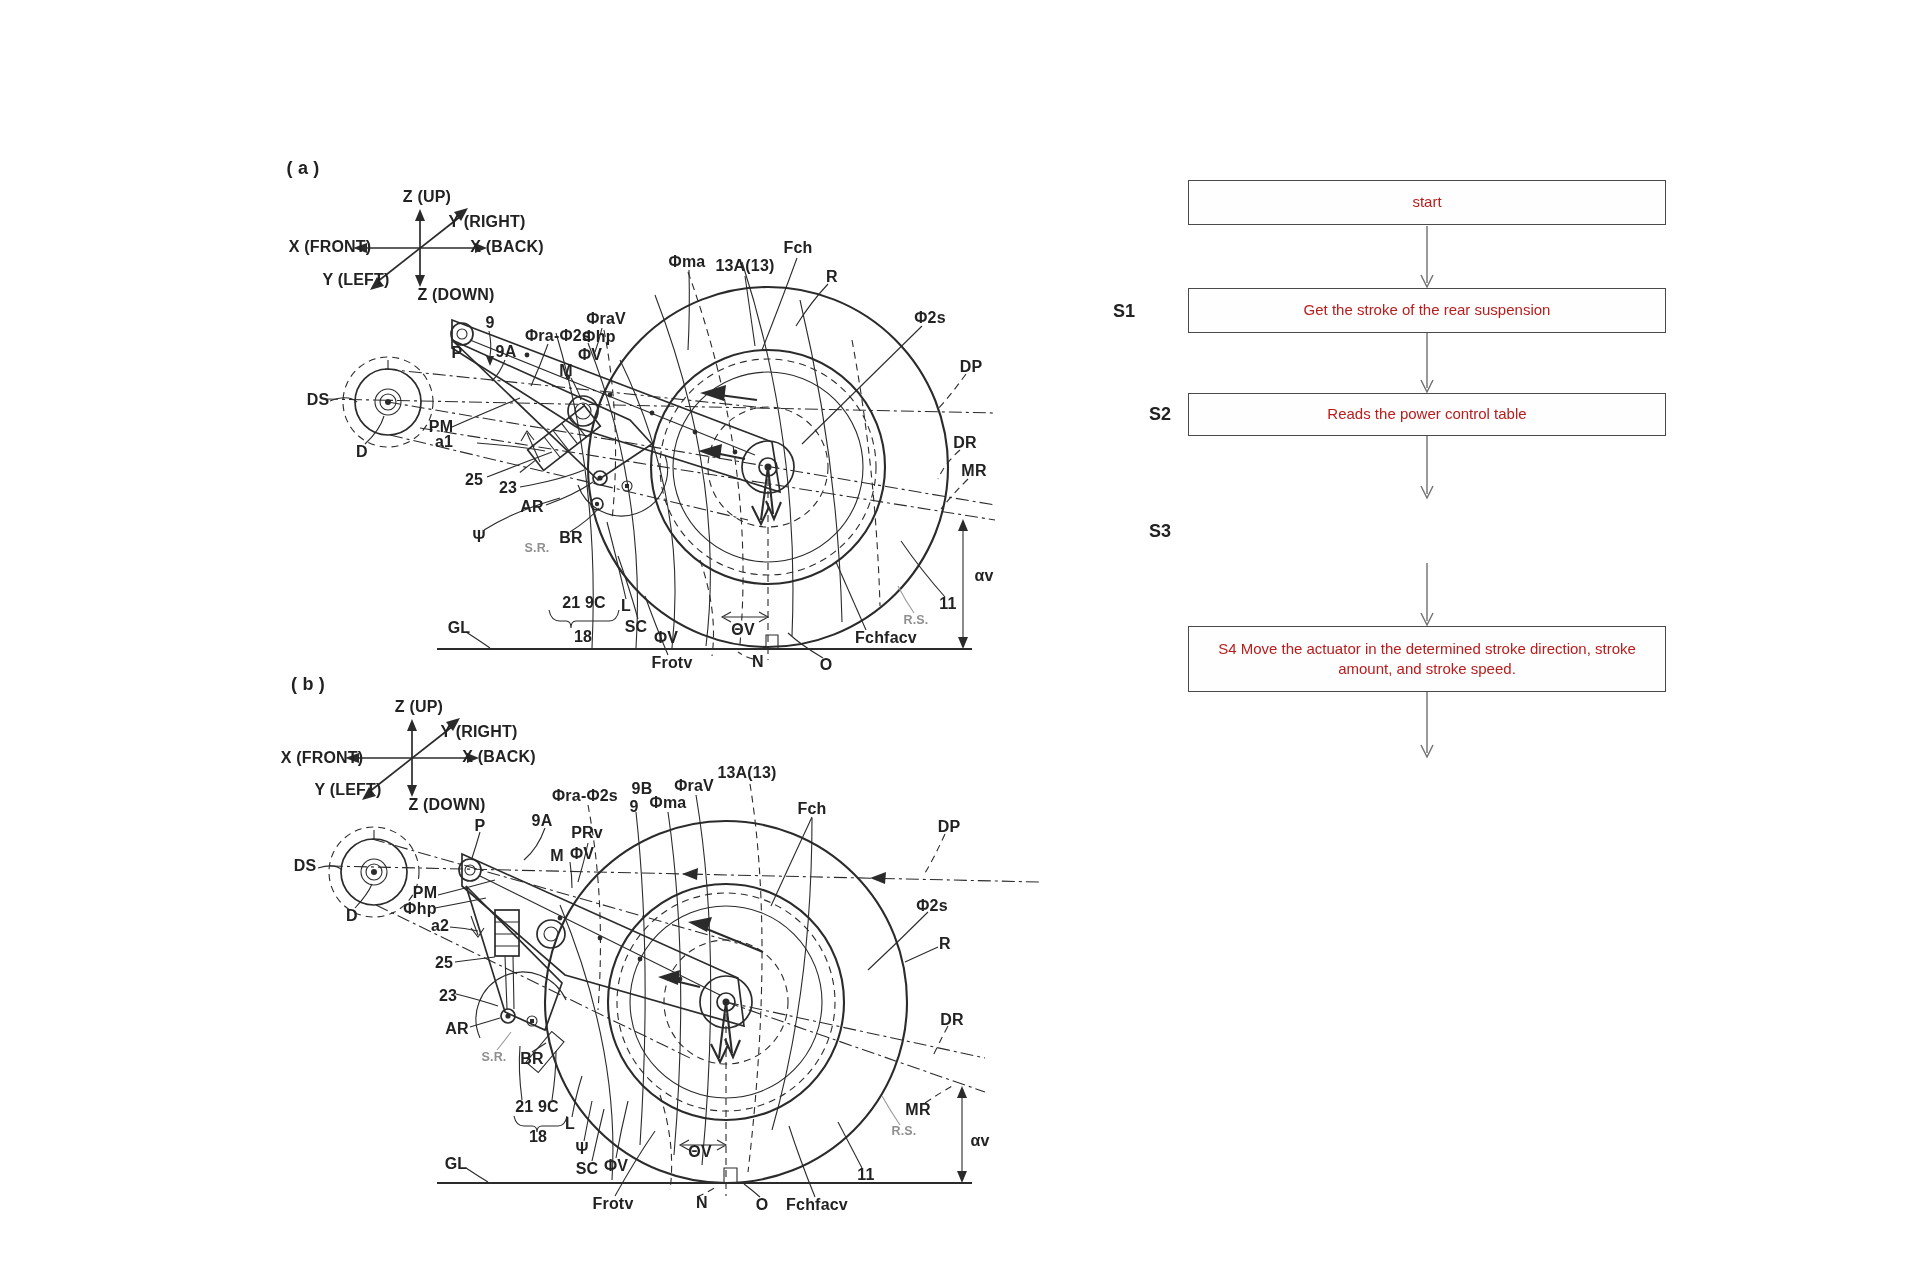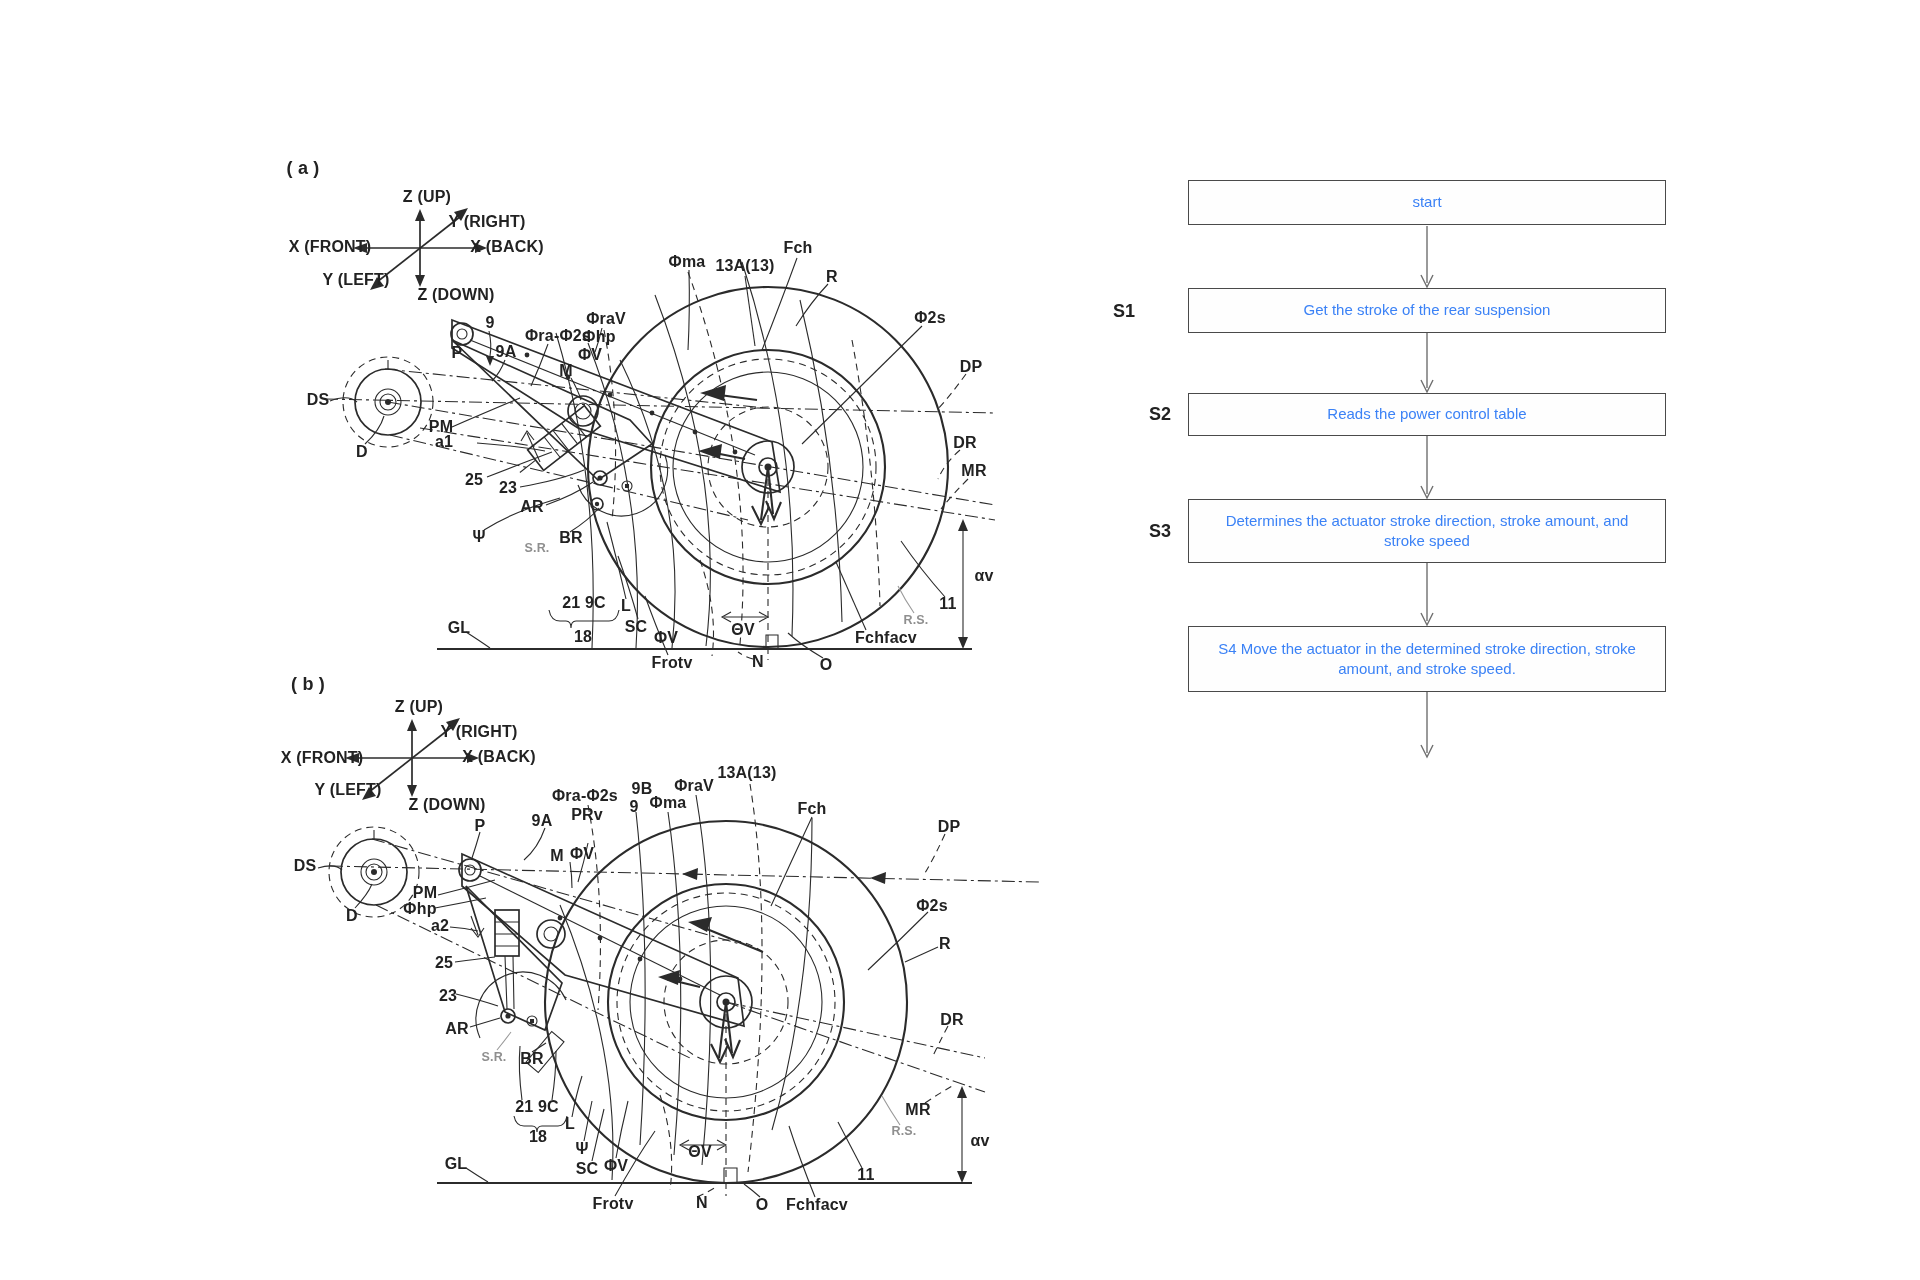--- a/index.html
+++ b/index.html
@@ -13,21 +13,21 @@
   .dsh{stroke-dasharray:7 5;}
   .gry{stroke:#9a9a9a;}
   .fl{fill:#2b2b2b;stroke:none;}
   .flow-arrow{fill:none;stroke:#6f6f6f;stroke-width:1.4;}
   .lb{position:absolute;transform:translate(-50%,-50%);font-weight:700;font-size:16px;
       color:#222;white-space:nowrap;letter-spacing:0.2px;}
   .lb.big{font-size:18px;}
   .lb.sm{font-size:12.5px;color:#8f8f8f;}
   .fbox{position:absolute;left:1188px;width:478px;border:1.6px solid #4a4a4a;background:#fefefe;
         display:flex;align-items:center;justify-content:center;text-align:center;
-        font-size:15px;color:#3b82f6;line-height:1.35;padding:0 28px;box-sizing:border-box;}
+        font-size:15px;color:#b91c1c;line-height:1.35;padding:0 28px;box-sizing:border-box;}
   .slab{position:absolute;font-weight:700;font-size:18px;color:#222;transform:translate(-50%,-50%);}
 </style>
 </head>
 <body>
 
 <div id="page">
 
 <svg width="1920" height="1280" viewBox="0 0 1920 1280">
 
   <g>
@@ -414,21 +414,21 @@
 <span class="lb" style="left:585px;top:796px">Φra-Φ2s</span>
 <span class="lb" style="left:642px;top:789px">9B</span>
 <span class="lb" style="left:634px;top:807px">9</span>
 <span class="lb" style="left:668px;top:803px">Φma</span>
 <span class="lb" style="left:694px;top:786px">ΦraV</span>
 <span class="lb" style="left:747px;top:773px">13A(13)</span>
 <span class="lb" style="left:812px;top:809px">Fch</span>
 <span class="lb" style="left:949px;top:827px">DP</span>
 <span class="lb" style="left:932px;top:906px">Φ2s</span>
 <span class="lb" style="left:542px;top:821px">9A</span>
-<span class="lb" style="left:587px;top:815px">PRv</span>
+<span class="lb" style="left:587px;top:833px">PRv</span>
 <span class="lb" style="left:557px;top:856px">M</span>
 <span class="lb" style="left:582px;top:854px">ΦV</span>
 <span class="lb" style="left:480px;top:826px">P</span>
 <span class="lb" style="left:305px;top:866px">DS</span>
 <span class="lb" style="left:352px;top:916px">D</span>
 <span class="lb" style="left:425px;top:893px">PM</span>
 <span class="lb" style="left:420px;top:909px">Φhp</span>
 <span class="lb" style="left:440px;top:926px">a2</span>
 <span class="lb" style="left:444px;top:963px">25</span>
 <span class="lb" style="left:448px;top:996px">23</span>
@@ -450,20 +450,19 @@
 <span class="lb" style="left:866px;top:1175px">11</span>
 <span class="lb sm" style="left:904px;top:1131px">R.S.</span>
 <span class="lb" style="left:945px;top:944px">R</span>
 <span class="lb" style="left:952px;top:1020px">DR</span>
 <span class="lb" style="left:918px;top:1110px">MR</span>
 <span class="lb" style="left:980px;top:1141px">αv</span>
 
 <div class="fbox" style="top:180px;height:45px">start</div>
 <div class="fbox" style="top:393px;height:43px">Reads the power control table</div>
 <div class="fbox" style="top:288px;height:45px">Get the stroke of the rear suspension</div>
-<div class="fbox" style="top:499px;height:64px">Determines the actuator stroke direction, stroke amount, and stroke speed</div>
 <div class="fbox" style="top:626px;height:66px">S4 Move the actuator in the determined stroke direction, stroke amount, and stroke speed.</div>
 
 <span class="slab" style="left:1124px;top:311px">S1</span>
 <span class="slab" style="left:1160px;top:414px">S2</span>
 <span class="slab" style="left:1160px;top:531px">S3</span>
 
 </div>
 
 </body></html>

